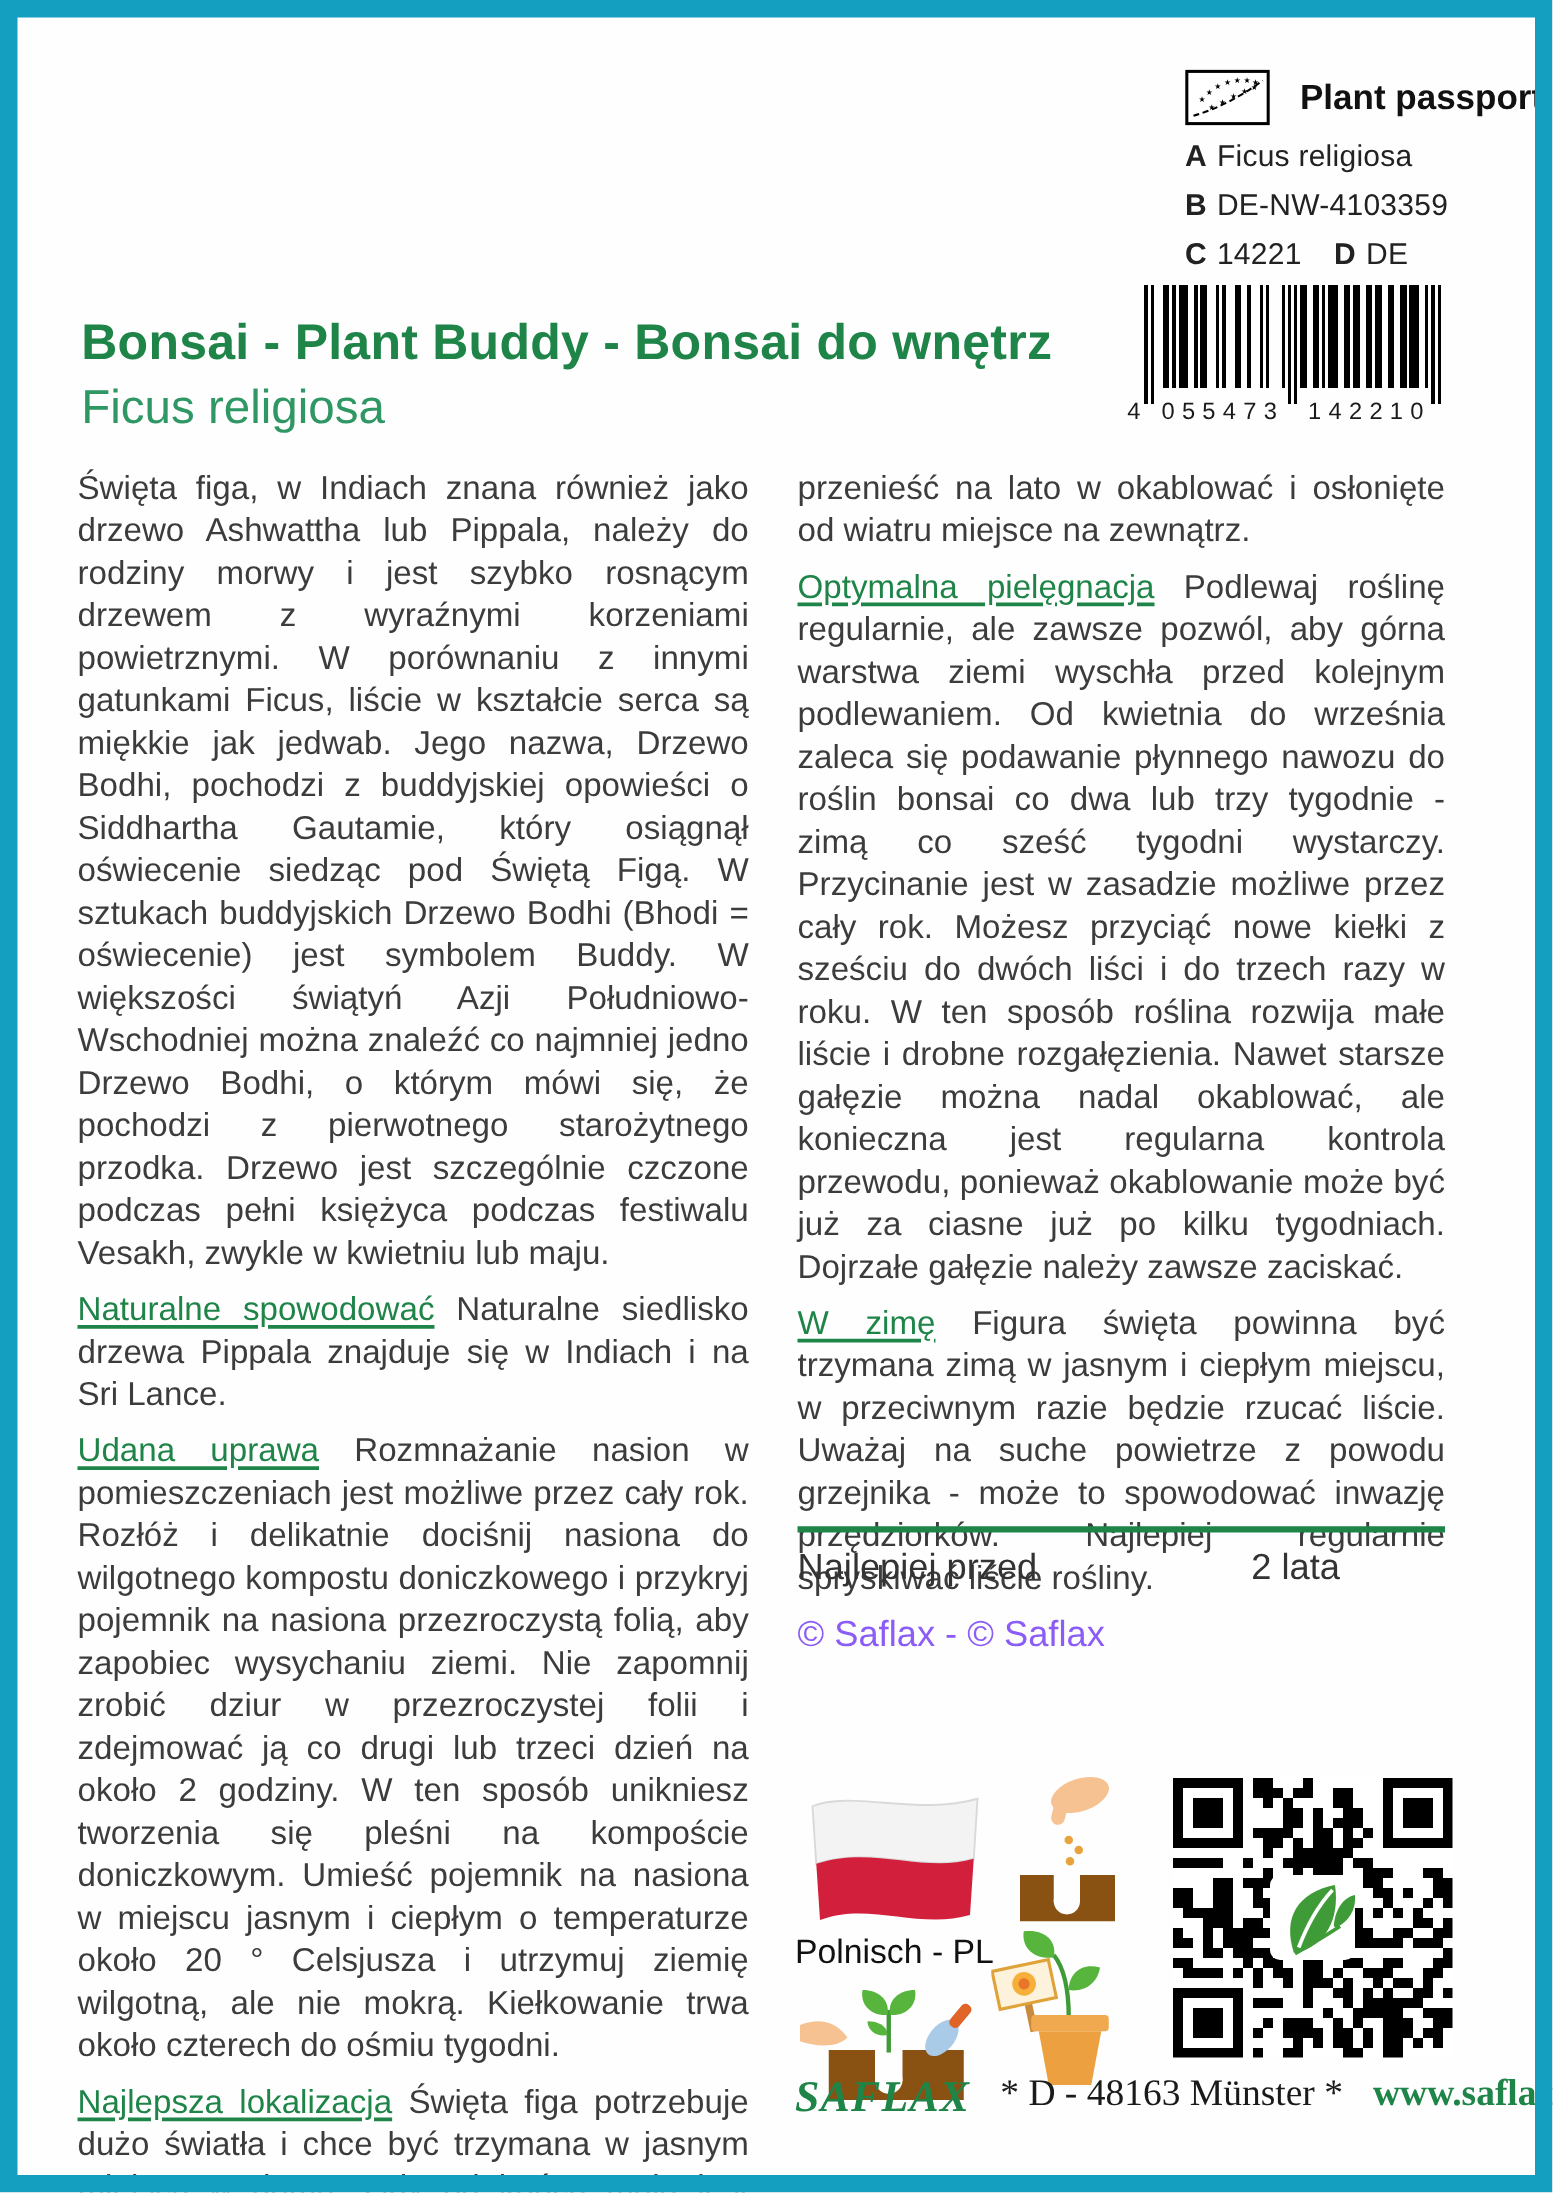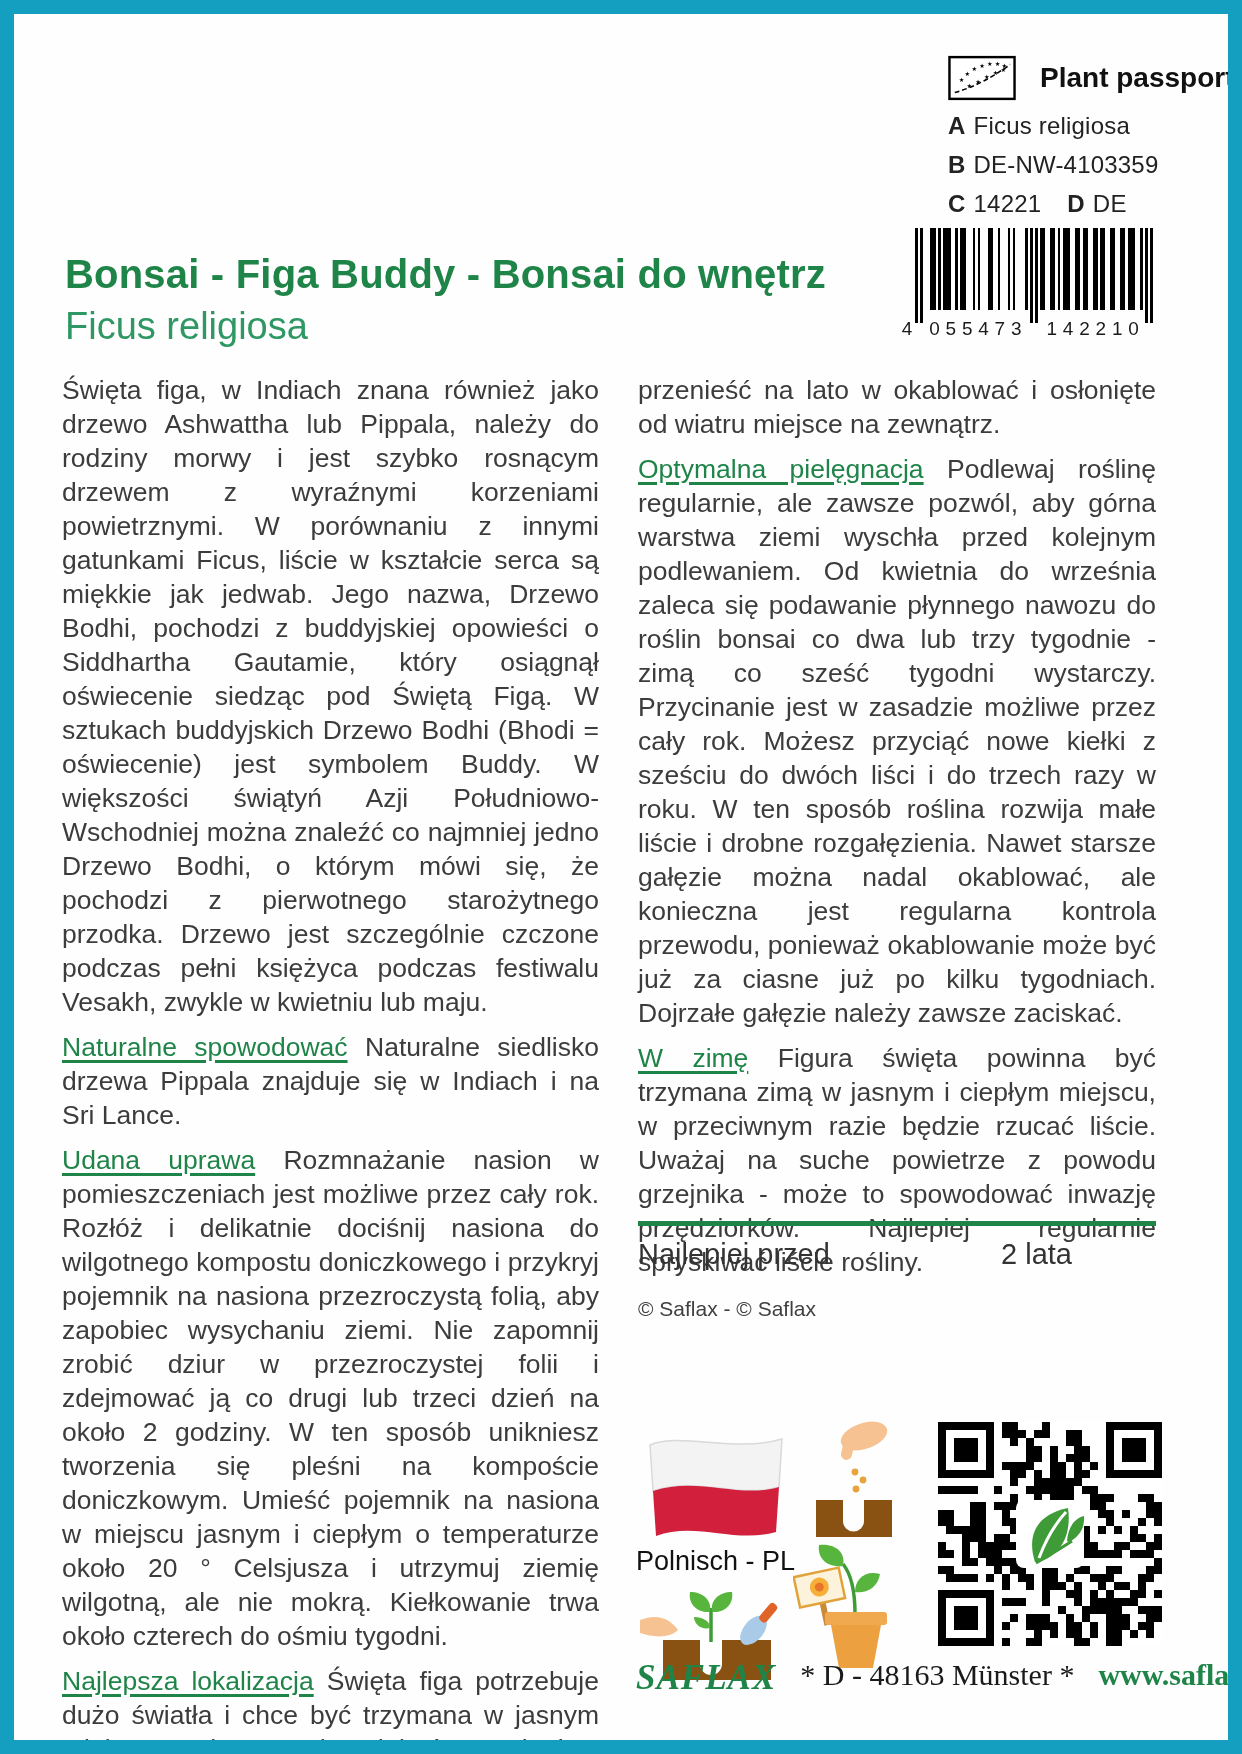--- a/index.html
+++ b/index.html
@@ -32,21 +32,21 @@
   .colR{position:absolute;left:638px;top:373px;width:518px;}
   .block{margin:0 0 11px 0;font-size:26.5px;line-height:34px;color:#3c3c3c;text-align:justify;}
   .block .h{color:#1e8448;font-weight:normal;text-decoration:underline;text-decoration-thickness:2.5px;text-underline-offset:4px;}
 
   
   .rule{position:absolute;left:638px;top:1221px;width:518px;height:5px;background:#1e8448;}
   .info{position:absolute;left:638px;top:1238px;width:518px;color:#333;}
   .info .row{display:flex;height:47px;font-size:29px;}
   .info .lab{flex:1;}
   .info .val{flex:0 0 155px;}
-  .info .wide{height:47px;display:flex;align-items:center;font-size:21px;color:#404040;}
+  .info .wide{height:47px;display:flex;align-items:center;font-size:29px;color:#8b5cf6;}
   .info .names{font-size:30px;color:#1f1f1f;}
 
   
   .flag{position:absolute;left:643px;top:1426px;}
   .flag-label{position:absolute;left:633px;top:1546px;width:165px;text-align:center;font-size:27px;color:#111;}
   .ico-sow{position:absolute;left:815px;top:1420px;}
   .ico-plant{position:absolute;left:638px;top:1580px;}
   .ico-pot{position:absolute;left:793px;top:1540px;}
 
   
@@ -150,21 +150,21 @@
           <rect x="97" y="0" width="1.05" height="33"></rect>
           <rect x="99" y="0" width="1.05" height="38"></rect>
           <rect x="101" y="0" width="1.05" height="38"></rect>
         </g>
       <text class="bcd" x="1.5" y="43">4</text>
       <text class="bcd" x="12.5" y="43" textLength="37" lengthAdjust="spacing">055473</text>
       <text class="bcd" x="59.5" y="43" textLength="37" lengthAdjust="spacing">142210</text>
     </svg>
   </div>
 
-  <div class="title">Bonsai - Figa Buddy - Bonsai do wnętrz</div>
+  <div class="title">Bonsai - Plant Buddy - Bonsai do wnętrz</div>
   <div class="subtitle">Ficus religiosa</div>
 
   <div class="colL">
     <p class="block"><span>Święta figa, w Indiach znana również jako drzewo Ashwattha lub Pippala, należy do rodziny morwy i jest szybko rosnącym drzewem z wyraźnymi korzeniami powietrznymi. W porównaniu z innymi gatunkami Ficus, liście w kształcie serca są miękkie jak jedwab. Jego nazwa, Drzewo Bodhi, pochodzi z buddyjskiej opowieści o Siddhartha Gautamie, który osiągnął oświecenie siedząc pod Świętą Figą. W sztukach buddyjskich Drzewo Bodhi (Bhodi = oświecenie) jest symbolem Buddy. W większości świątyń Azji Południowo-Wschodniej można znaleźć co najmniej jedno Drzewo Bodhi, o którym mówi się, że pochodzi z pierwotnego starożytnego przodka. Drzewo jest szczególnie czczone podczas pełni księżyca podczas festiwalu Vesakh, zwykle w kwietniu lub maju.</span></p>
     <p class="block"><span class="h">Naturalne spowodować</span> <span>Naturalne siedlisko drzewa Pippala znajduje się w Indiach i na Sri Lance.</span></p>
     <p class="block"><span class="h">Udana uprawa</span> <span>Rozmnażanie nasion w pomieszczeniach jest możliwe przez cały rok. Rozłóż i delikatnie dociśnij nasiona do wilgotnego kompostu doniczkowego i przykryj pojemnik na nasiona przezroczystą folią, aby zapobiec wysychaniu ziemi. Nie zapomnij zrobić dziur w przezroczystej folii i zdejmować ją co drugi lub trzeci dzień na około 2 godziny. W ten sposób unikniesz tworzenia się pleśni na kompoście doniczkowym. Umieść pojemnik na nasiona w miejscu jasnym i ciepłym o temperaturze około 20 ° Celsjusza i utrzymuj ziemię wilgotną, ale nie mokrą. Kiełkowanie trwa około czterech do ośmiu tygodni.</span></p>
     <p class="block"><span class="h">Najlepsza lokalizacja</span> <span>Święta figa potrzebuje dużo światła i chce być trzymana w jasnym miejscu w domu. Gdy od końca maja jest nieprzerwanie ciepło, można je również</span></p>
   </div>
 
   <div class="colR">

